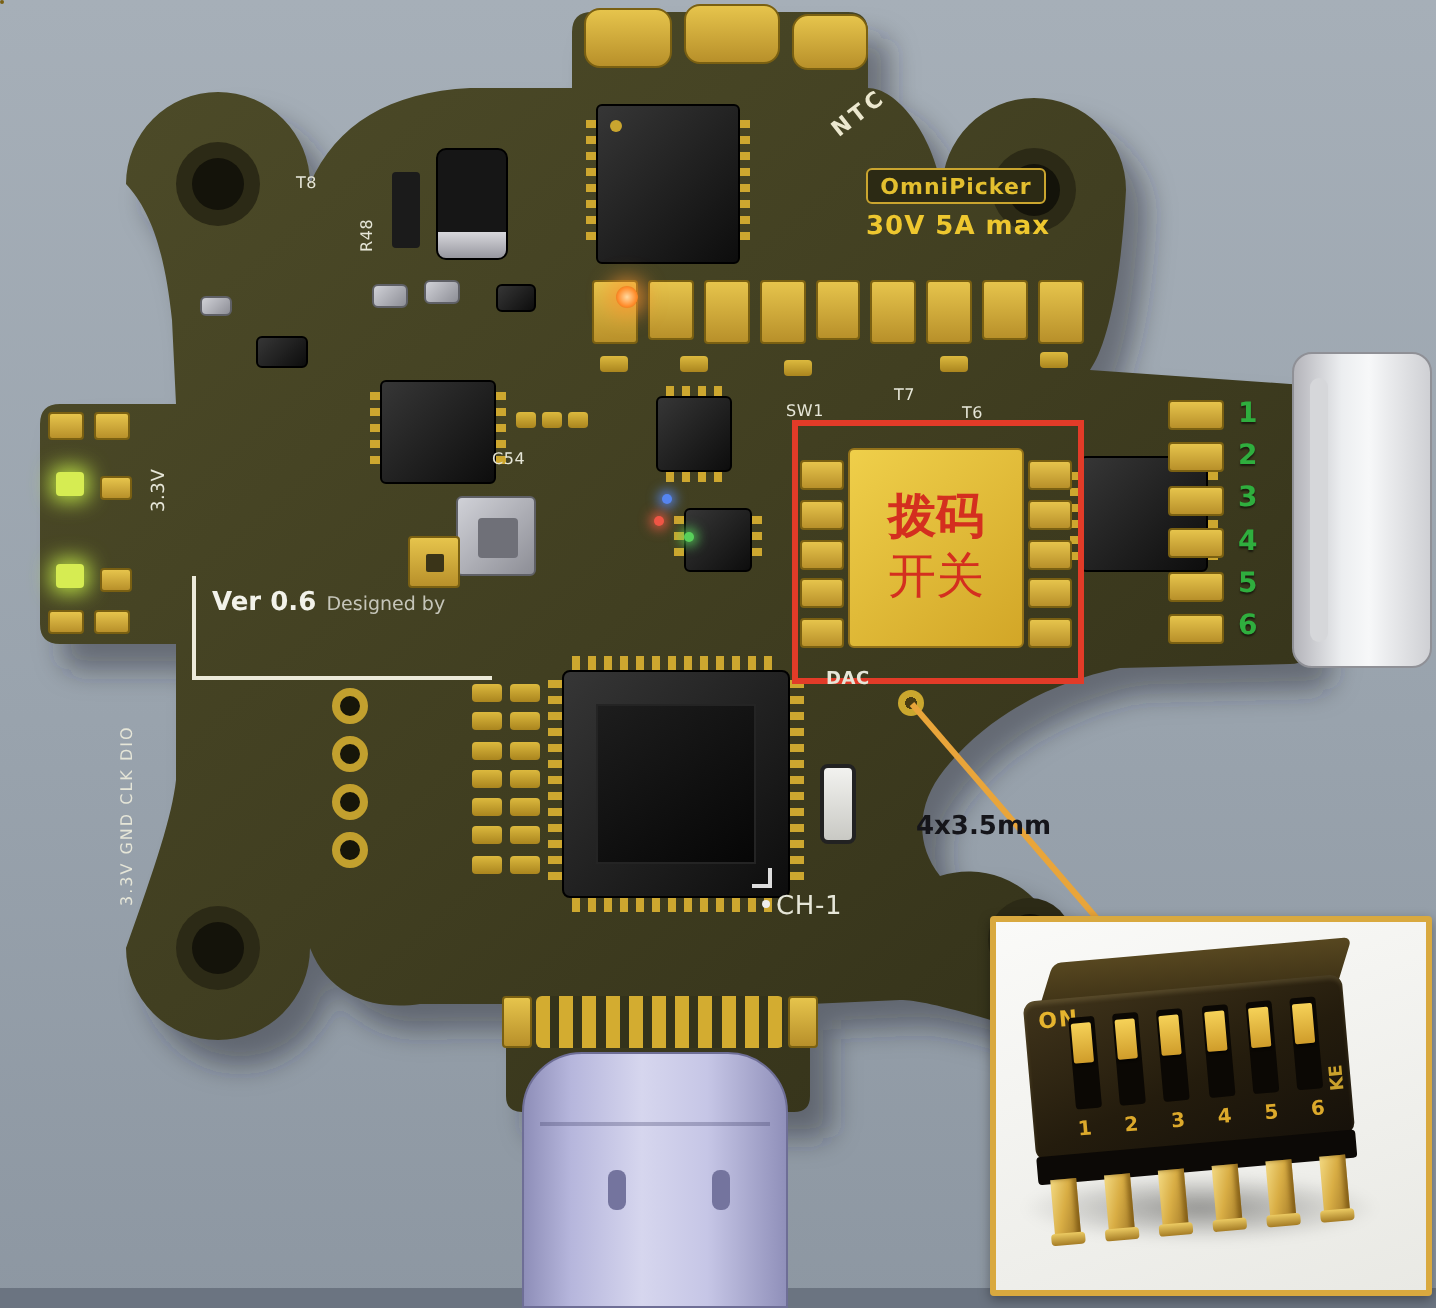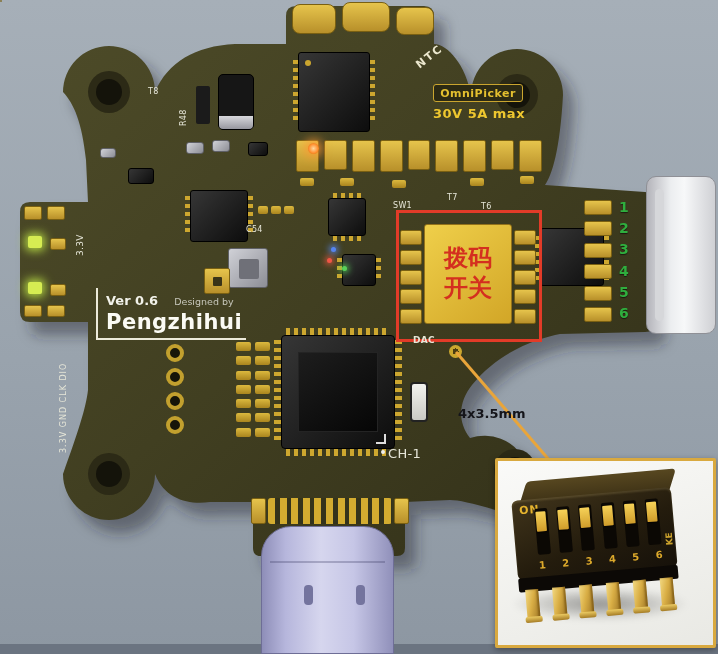--- a/index.html
+++ b/index.html
@@ -172,23 +172,22 @@
     <div class="abs pins-v" style="right:-5px;top:4px;width:5px;height:24px"></div>
     <div class="abs chip" style="left:0;top:0;width:34px;height:32px"></div>
   </div>
   <div class="abs led" style="left:331px;top:247px;width:5px;height:5px;background:#5585f0;box-shadow:0 0 6px 2px rgba(90,140,255,.8)"></div>
   <div class="abs led" style="left:327px;top:258px;width:5px;height:5px;background:#f05545;box-shadow:0 0 6px 2px rgba(240,90,70,.8)"></div>
   <div class="abs led" style="left:342px;top:266px;width:5px;height:5px;background:#58d05a;box-shadow:0 0 6px 2px rgba(90,220,90,.8)"></div>
 
   <div class="abs" style="left:96px;top:288px;width:150px;height:52px;border-left:2px solid #eceada;border-bottom:2px solid #eceada;padding:2px 0 3px 8px">
     <div>
       <span style="color:#f2f2ea;font-size:13px;font-weight:bold">Ver 0.6</span>
-      <span style="color:#c6c6ba;font-size:9.5px;margin-left:11px">Designed by</span>
+      <span style="color:#c6c6ba;font-size:9.5px;margin-left:0">Designed by</span>
     </div>
-    <div style="color:#fbfbf4;font-size:21px;font-weight:bold;letter-spacing:.5px;margin-top:1px">Pengzhihui</div>
   </div>
 
   <div class="abs slk vtext" style="left:60px;top:345px;height:108px;letter-spacing:1px">3.3V GND CLK DIO</div>
   <div class="abs led" style="left:166px;top:344px;width:18px;height:18px;background:#171609;border:4px solid #c2a02e"></div>
   <div class="abs led" style="left:166px;top:368px;width:18px;height:18px;background:#171609;border:4px solid #c2a02e"></div>
   <div class="abs led" style="left:166px;top:392px;width:18px;height:18px;background:#171609;border:4px solid #c2a02e"></div>
   <div class="abs led" style="left:166px;top:416px;width:18px;height:18px;background:#171609;border:4px solid #c2a02e"></div>
 
   <div class="abs" style="left:236px;top:342px;width:34px;height:96px;display:grid;grid-template-columns:1fr 1fr;gap:4px">
     <div class="goldpad" style="height:9px"></div>
@@ -256,21 +255,21 @@
   </div>
   <div class="abs flexcol" style="left:514px;top:230px;width:22px;height:94px">
     <div class="gold" style="height:13px"></div>
       <div class="gold" style="height:13px"></div>
     <div class="gold" style="height:13px"></div>
       <div class="gold" style="height:13px"></div>
     <div class="gold" style="height:13px"></div>
   </div>
   <div class="abs" style="left:424px;top:224px;width:88px;height:100px;background:linear-gradient(140deg,#efcf4a,#d2a627);border:1px solid #93721a;border-radius:3px;display:flex;flex-direction:column;align-items:center;justify-content:center;gap:2px">
     <span style="font-size:24px;font-weight:bold;color:#d42f1f;line-height:1.15">拨码</span>
-    <span style="font-size:24px;font-weight:bold;color:#d42f1f;line-height:1.15">开关</span>
+    <span style="font-size:24px;font-weight:normal;color:#d42f1f;line-height:1.15">开关</span>
   </div>
   <div class="abs slk" style="left:393px;top:202px">SW1</div>
   <div class="abs slk" style="left:447px;top:194px">T7</div>
   <div class="abs slk" style="left:481px;top:203px">T6</div>
   <div class="abs" style="left:396px;top:210px;width:146px;height:132px;border:3px solid #e23b28"></div>
   <div class="abs slk" style="left:413px;top:336px;font-size:9px;font-weight:bold">DAC</div>
   <div class="abs led" style="left:449px;top:345px;width:13px;height:13px;background:radial-gradient(circle,#4a3d12 0 3px,#caa72e 3px)"></div>
 
   <div class="abs gold" style="left:251px;top:498px;width:15px;height:26px"></div>
   <div class="abs" style="left:268px;top:498px;width:124px;height:26px;background:repeating-linear-gradient(90deg,#d3ac30 0 7px,#34331b 7px 11.6px);border-radius:3px"></div>

